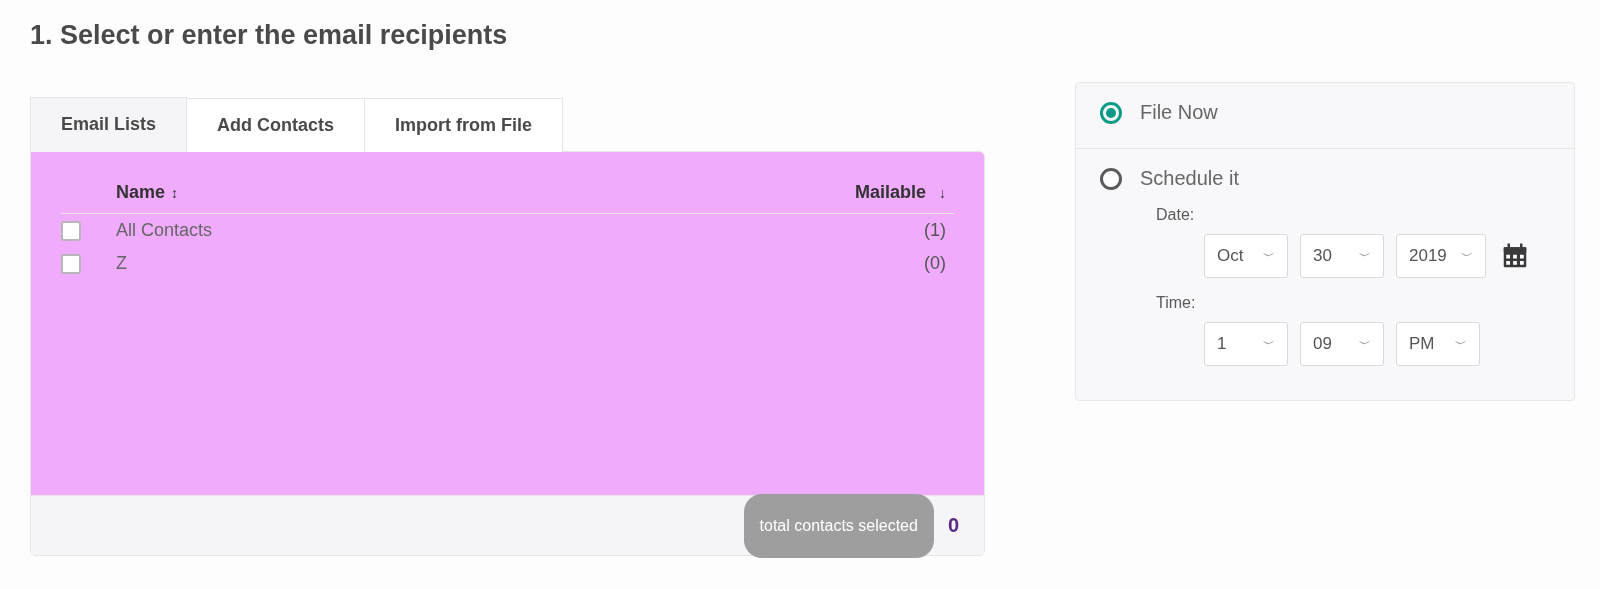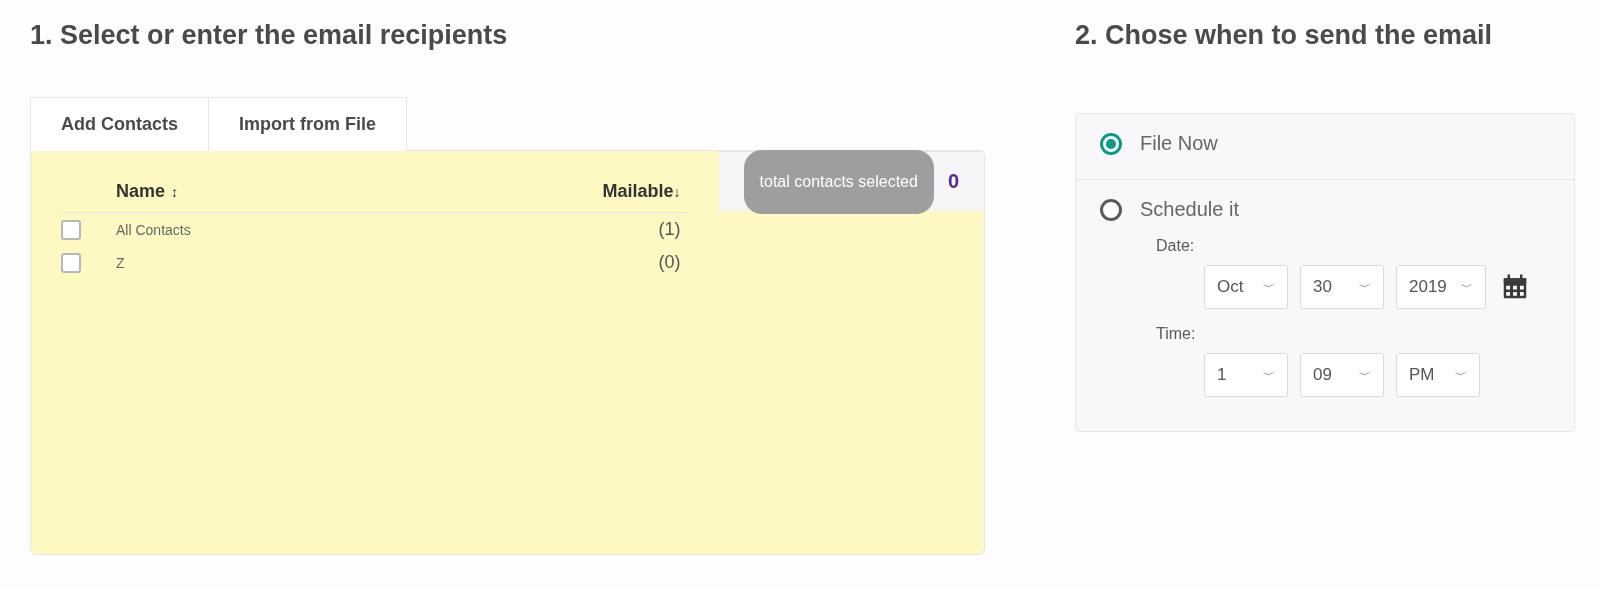--- a/index.html
+++ b/index.html
@@ -54,44 +54,44 @@
     border: 1px solid #e6e6e6;
     border-bottom: 1px solid #f5f5f7;
     z-index: 2;
   }
   .tab + .tab {
     margin-left: -1px;
   }
 
   .tab-panel {
     border: 1px solid #e6e6e6;
-    background: #fef9c3;
+    background: #f0abfc;
     border-radius: 0 6px 6px 6px;
     width: 955px;
     height: 405px;
     display: flex;
-    flex-direction: row;
+    flex-direction: column;
   }
   .tab-body {
     flex: 1;
     padding: 20px 30px 10px 30px;
   }
 
   
   .tbl-header {
     display: flex;
     align-items: center;
     font-weight: 700;
     font-size: 18px;
     color: #333;
     padding: 10px 0 10px 55px;
     border-bottom: 1px solid #e6e6e6;
   }
   .col-name { flex: 1; display: flex; align-items: center; gap: 6px; }
-  .col-mailable { width: 120px; text-align: right; display: flex; justify-content: flex-end; align-items:center; gap:0; padding-right: 8px;}
+  .col-mailable { width: 120px; text-align: right; display: flex; justify-content: flex-end; align-items:center; gap:13px; padding-right: 8px;}
   .sort-icon {
     font-size: 14px;
     font-weight: 400;
   }
 
   .row {
     display: flex;
     align-items: center;
     padding: 6px 0 6px 0;
   }
@@ -104,21 +104,21 @@
   .cb {
     width: 20px;
     height: 20px;
     border: 2px solid #b7b7b7;
     border-radius: 3px;
     cursor: pointer;
     background: #fff;
   }
   .row-name {
     flex: 1;
-    font-size: 14px;
+    font-size: 18px;
     color: #666;
   }
   .row-mailable {
     width: 120px;
     text-align: right;
     font-size: 18px;
     color: #555;
     padding-right: 8px;
   }
 
@@ -232,20 +232,21 @@
 </style>
 </head>
 <body>
 
 <div class="page">
 
   <div class="left-col">
     <h2 class="step-title">1.  Select or enter the email recipients</h2>
 
     <div class="tabs">
+      <div class="tab active">Email Lists</div>
       <div class="tab">Add Contacts</div>
       <div class="tab">Import from File</div>
     </div>
 
     <div class="tab-panel">
       <div class="tab-body">
         <div class="tbl-header">
           <div class="col-name">
             <span>Name</span>
             <span class="sort-icon">↕</span>
@@ -273,21 +274,20 @@
       </div>
 
       <div class="tab-footer">
         <span class="pill">total contacts selected</span>
         <span class="sel-count">0</span>
       </div>
     </div>
   </div>
 
   <div class="right-col">
-    <h2 class="step-title">2.  Chose when to send the email</h2>
 
     <div class="right-panel">
       <div class="rp-section">
         <div class="radio-row">
           <span class="radio-circle radio-selected"></span>
           <span>File Now</span>
         </div>
       </div>
 
       <div class="rp-section">

